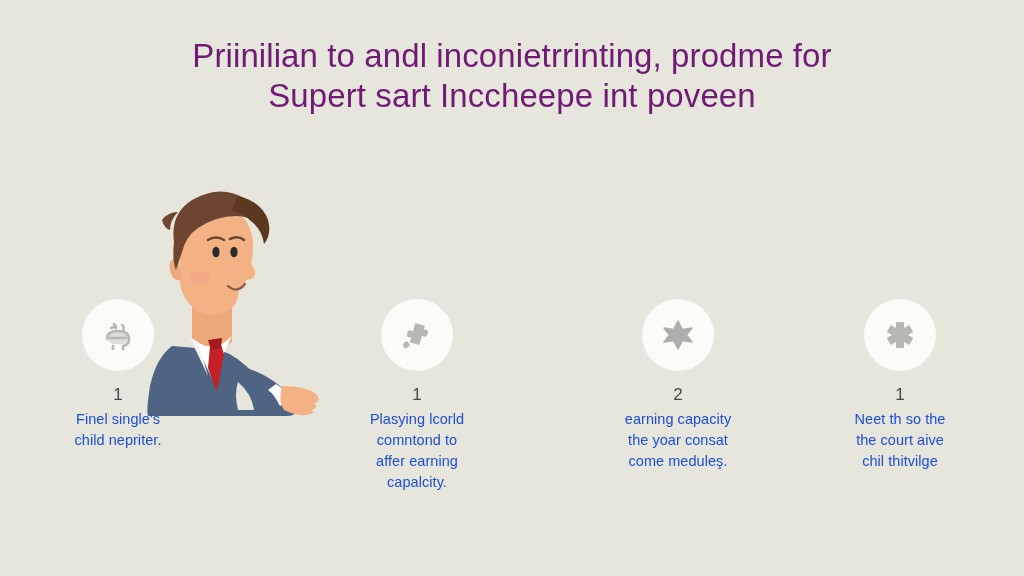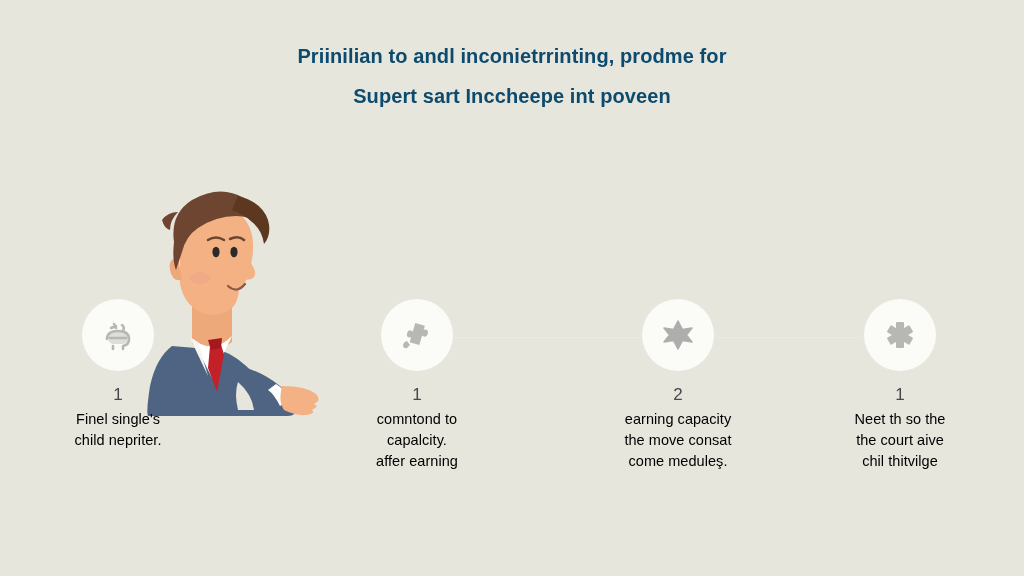--- a/index.html
+++ b/index.html
@@ -25,25 +25,25 @@
   
   .title-block {
     position: absolute;
     left: 0;
     right: 0;
     top: 36px;
     text-align: center;
   }
   .title-line {
     display: block;
-    font-size: 20px;
+    font-size: 33px;
     line-height: 40px;
-    font-weight: 700;
+    font-weight: 400;
     letter-spacing: 0.1px;
-    color: #0c4a6e;
+    color: #701a75;
   }
 
   
   .connector {
     position: absolute;
     height: 1px;
     background: #eceadf;
     top: 337px;
   }
 
@@ -87,21 +87,21 @@
     color: #45494c;
     font-weight: 400;
   }
   .step-lines {
     margin-top: 4px;
   }
   .step-text-line {
     display: block;
     font-size: 14.5px;
     line-height: 21px;
-    color: #000000;
+    color: #1d4ed8;
     letter-spacing: 0.05px;
   }
 
   .step-1 { left: 18px;  }
   .step-2 { left: 317px; }
   .step-3 { left: 578px; }
   .step-4 { left: 800px; }
 
   
   .step-1 .step-number { color: #45494c; }
@@ -188,37 +188,38 @@
   <div class="step step-2">
     <div class="step-circle">
       <svg class="step-icon" viewBox="0 0 40 40" xmlns="http://www.w3.org/2000/svg">
         <path d="M15 9 L25 9 L25 13 Q30 11 30 16 Q30 21 25 19 L25 29 L15 29 L15 24
                  Q10 26 10 21 Q10 16 15 18 Z" fill="#b7b7b4" transform="rotate(16 20 20)"></path>
         <path d="M10 26 Q6 27 6 31 Q7 34 10 33 L13 30 Z" fill="#b7b7b4"></path>
       </svg>
     </div>
     <div class="step-number">1</div>
     <div class="step-lines">
+      <span class="step-text-line">Plasying lcorld</span>
       <span class="step-text-line">comntond to</span>
+      <span class="step-text-line">affer earning</span>
       <span class="step-text-line">capalcity.</span>
-      <span class="step-text-line">affer earning</span>
     </div>
   </div>
 
   <div class="step step-3">
     <div class="step-circle">
       <svg class="step-icon" viewBox="0 0 40 40" xmlns="http://www.w3.org/2000/svg">
         <path d="M20 6 L24.5 14.5 L34 13 L28.5 20 L34 27 L24.5 25.5 L20 34
                  L15.5 25.5 L6 27 L11.5 20 L6 13 L15.5 14.5 Z" fill="#aeaeac" stroke="#aeaeac" stroke-width="1.5" stroke-linejoin="round"></path>
       </svg>
     </div>
     <div class="step-number">2</div>
     <div class="step-lines">
       <span class="step-text-line">earning capacity</span>
-      <span class="step-text-line">the move consat</span>
+      <span class="step-text-line">the yoar consat</span>
       <span class="step-text-line">come meduleş.</span>
     </div>
   </div>
 
   <div class="step step-4">
     <div class="step-circle">
       <svg class="step-icon" viewBox="0 0 40 40" xmlns="http://www.w3.org/2000/svg">
         <g fill="#b7b7b4">
           <rect x="16" y="7" width="8" height="26" rx="1"></rect>
           <rect x="16" y="7" width="8" height="26" rx="1" transform="rotate(60 20 20)"></rect>

